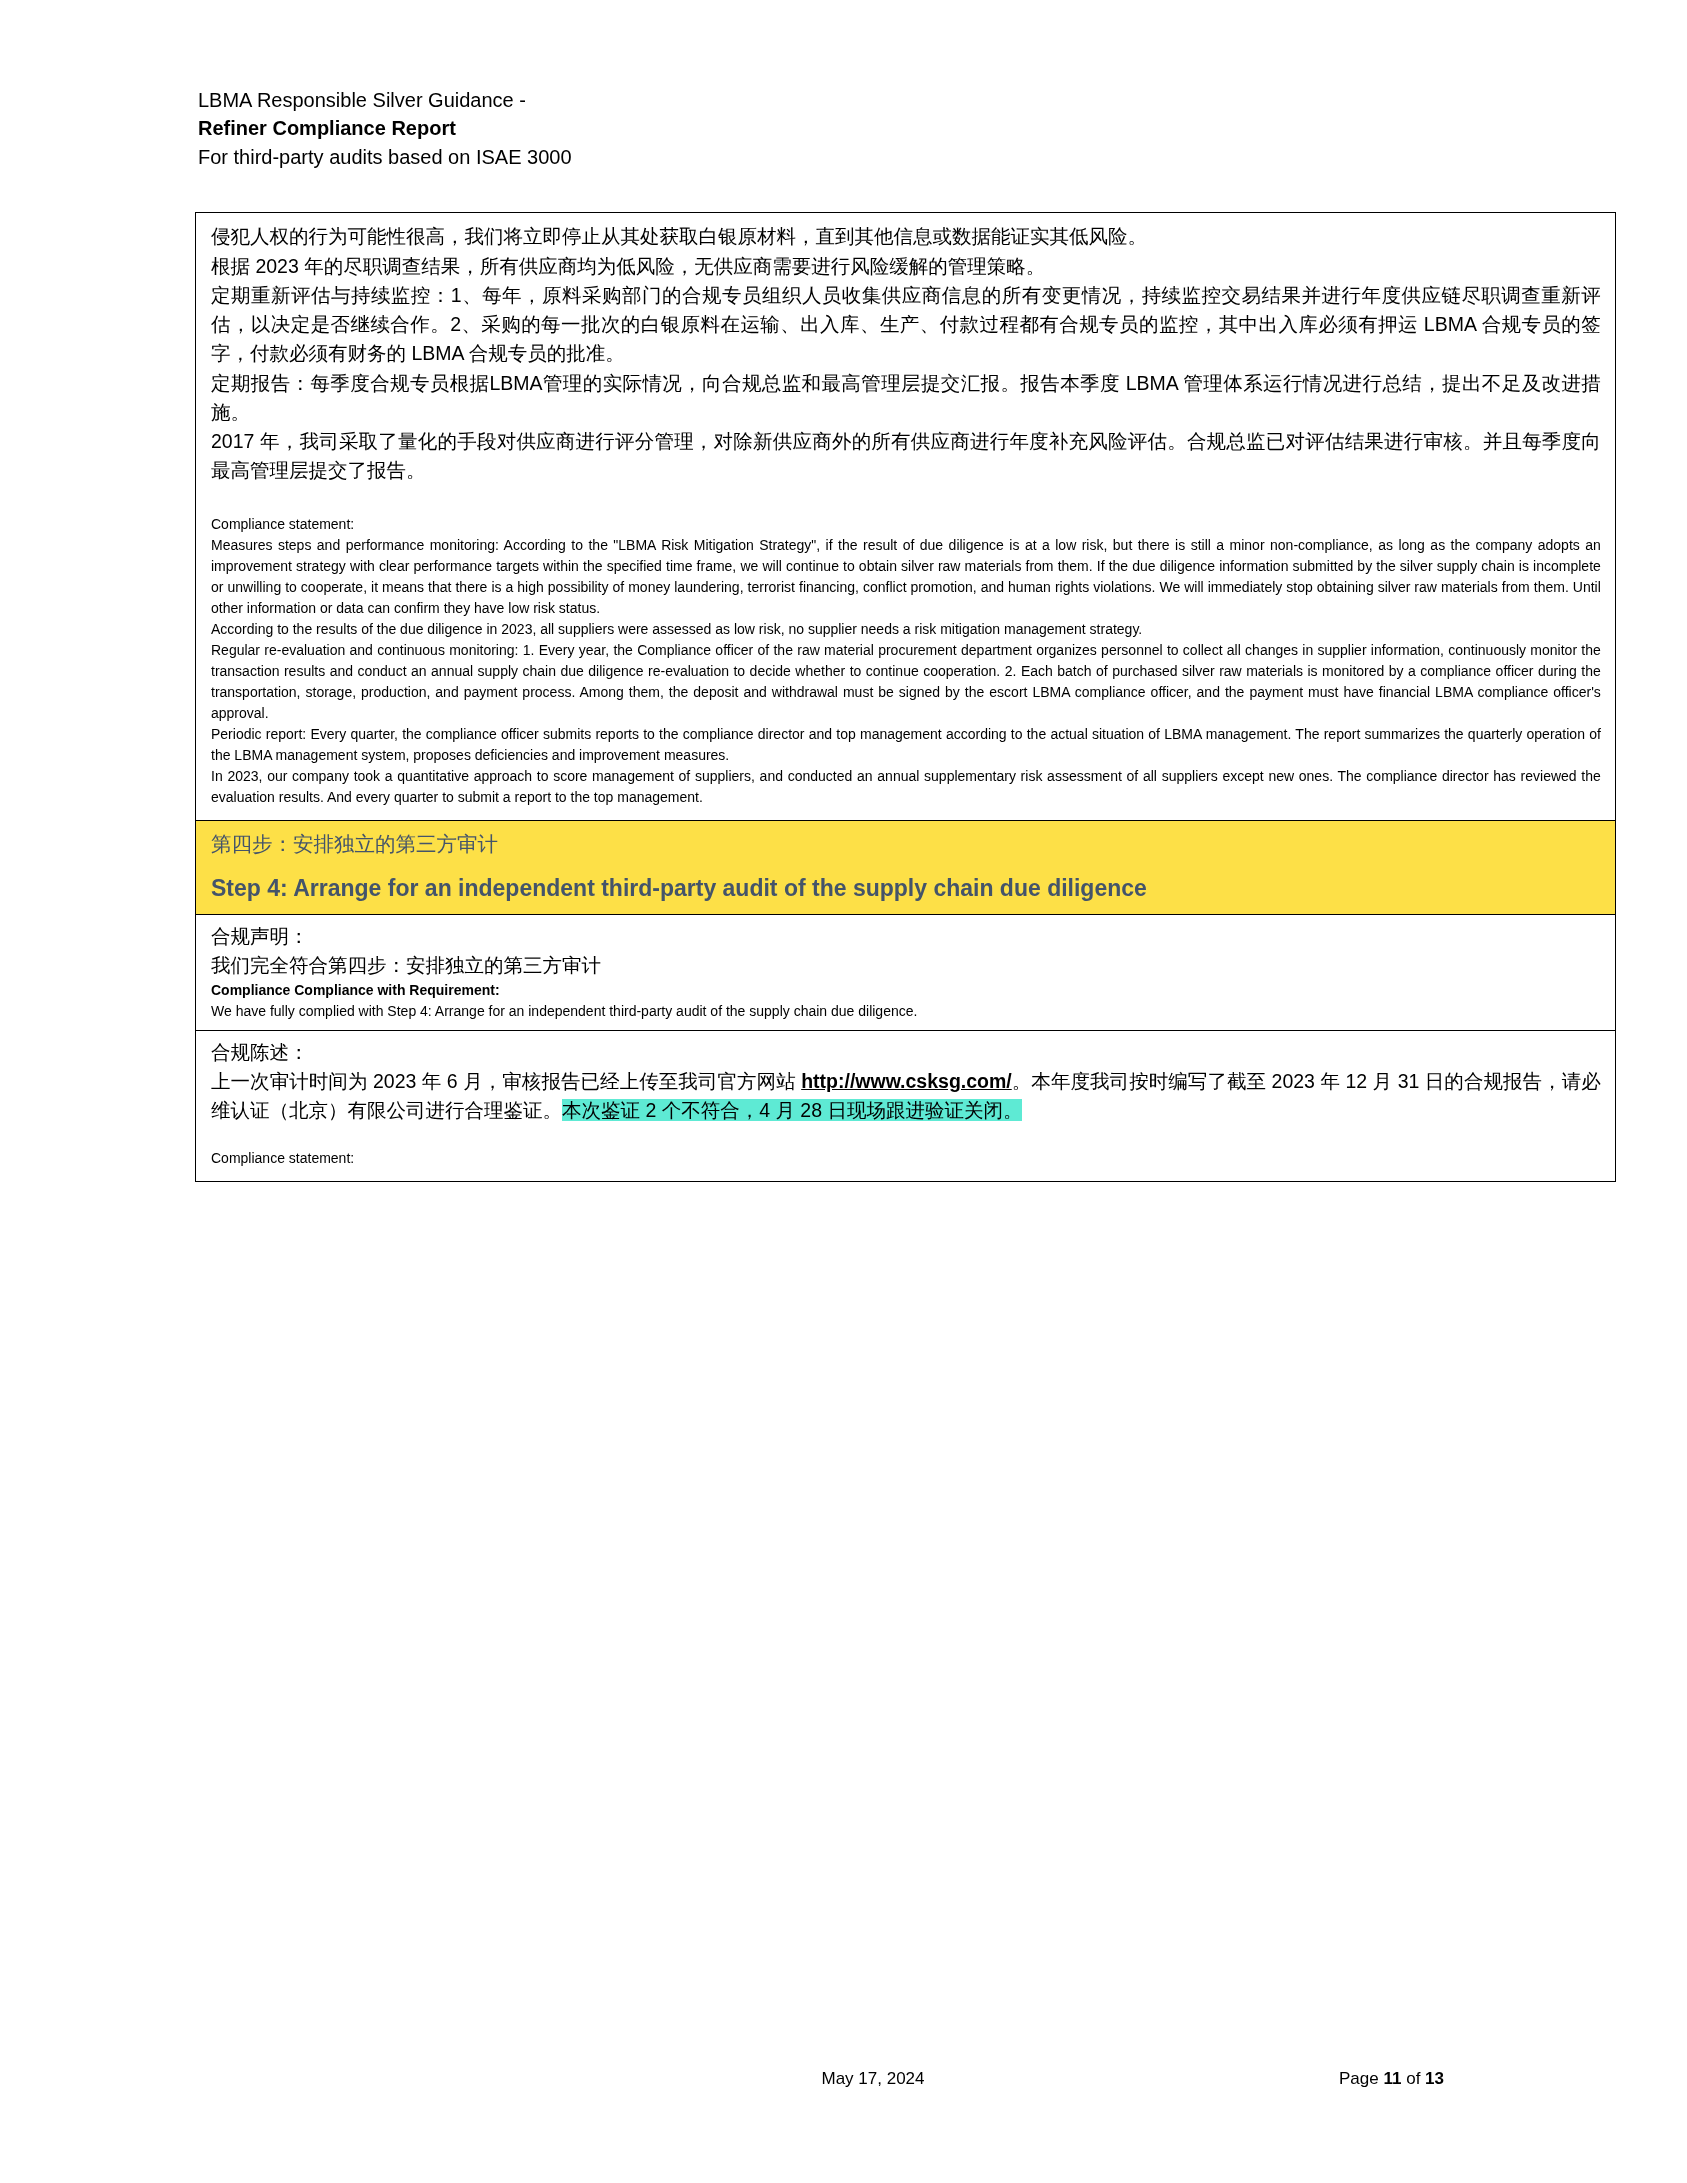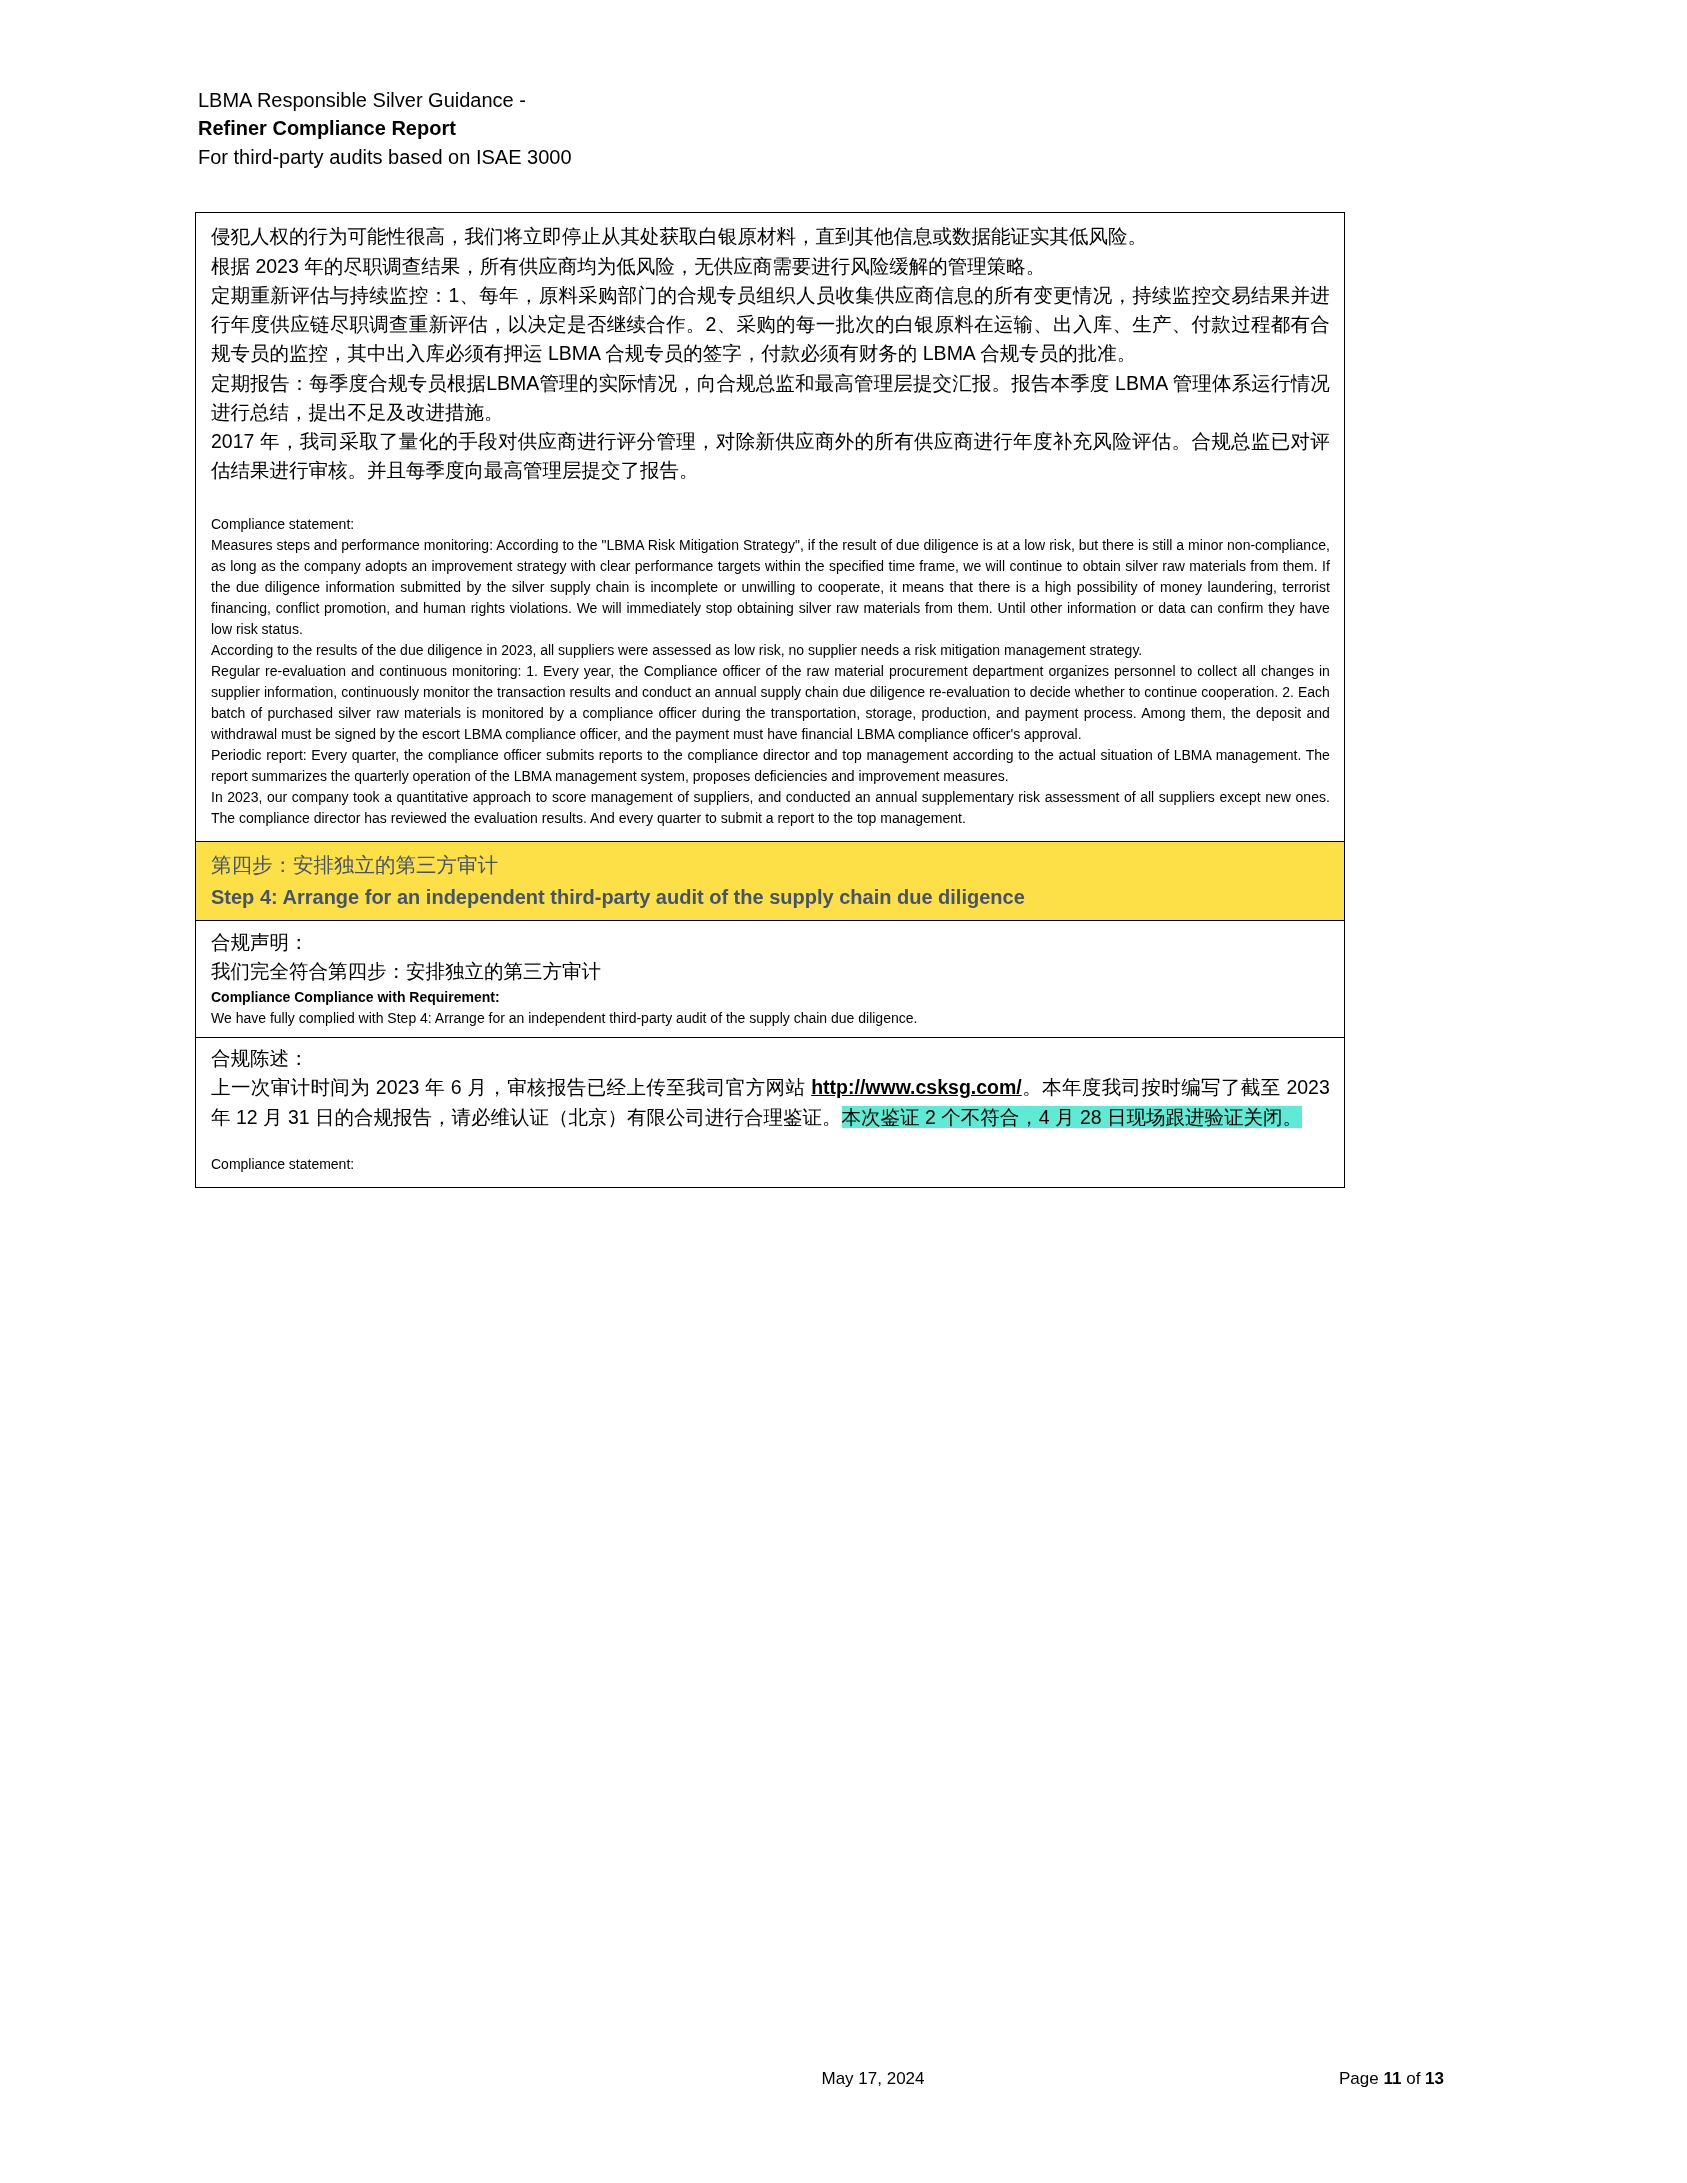--- a/index.html
+++ b/index.html
@@ -29,21 +29,21 @@
     margin-bottom: 41px;
   }
   .doc-header .line1 { font-weight: normal; }
   .doc-header .line2 { font-weight: bold; }
   .doc-header .line3 { font-weight: normal; }
 
   
   .doc-table {
     border: 1.3px solid #000;
     border-collapse: collapse;
-    width: 1150px;
+    width: 1421px;
     margin-left: -2.6px;
   }
   .doc-table td {
     border: 1.3px solid #000;
     padding: 0;
     vertical-align: top;
   }
   .cell {
     padding: 9.3px 14.6px 12px 14.6px;
   }
@@ -65,25 +65,25 @@
   
   .band {
     background: #fde047;
   }
   .band .cn-title {
     font-size: 20.5px;
     color: #44546a;
     line-height: 1.5;
   }
   .band .en-title {
-    font-size: 20px;
+    font-size: 23px;
     color: #44546a;
     font-weight: bold;
     line-height: 1.5;
-    margin-top: 2px;
+    margin-top: 12px;
   }
   .bold { font-weight: bold; }
   .hl {
     background: #5eead4;
   }
   a.plainlink {
     color: #000;
     text-decoration: underline;
     font-weight: bold;
   }

